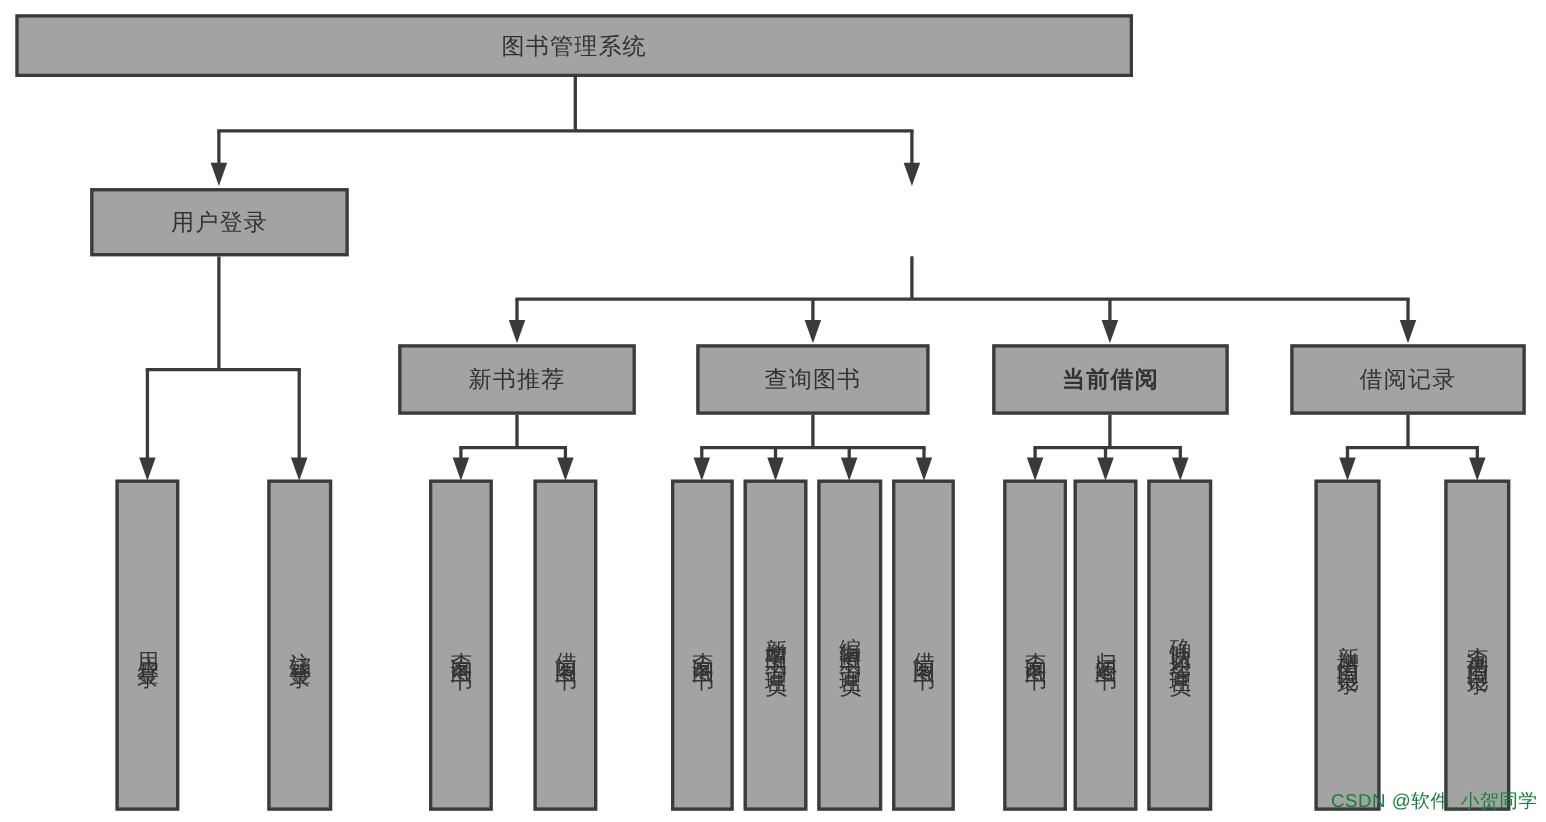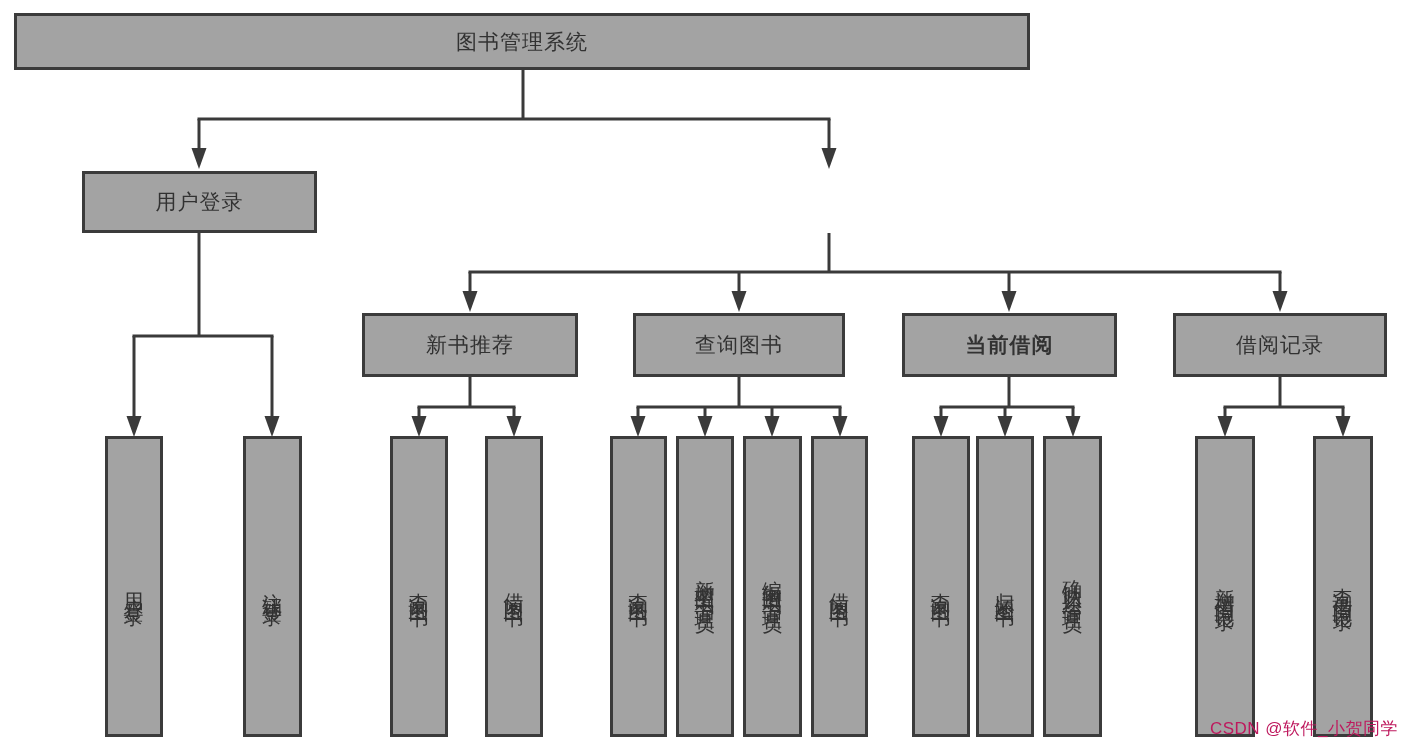--- a/index.html
+++ b/index.html
@@ -75,21 +75,21 @@
   .n-d2 { left: 976px;  width: 58px; }
   .n-d3 { left: 1043px; width: 59px; }
   .n-e1 { left: 1195px; width: 60px; }
   .n-e2 { left: 1313px; width: 60px; }
   .watermark {
     position: absolute;
     right: 7px;
     top: 717px;
     font-size: 17px;
     letter-spacing: 0.5px;
-    color: #be185d;
+    color: #15803d;
     white-space: nowrap;
     z-index: 5;
   }
 </style>
 </head>
 <body>
 
 <div class="stage">
 
   <svg class="connectors" width="1405" height="747" viewBox="0 0 1405 747">

